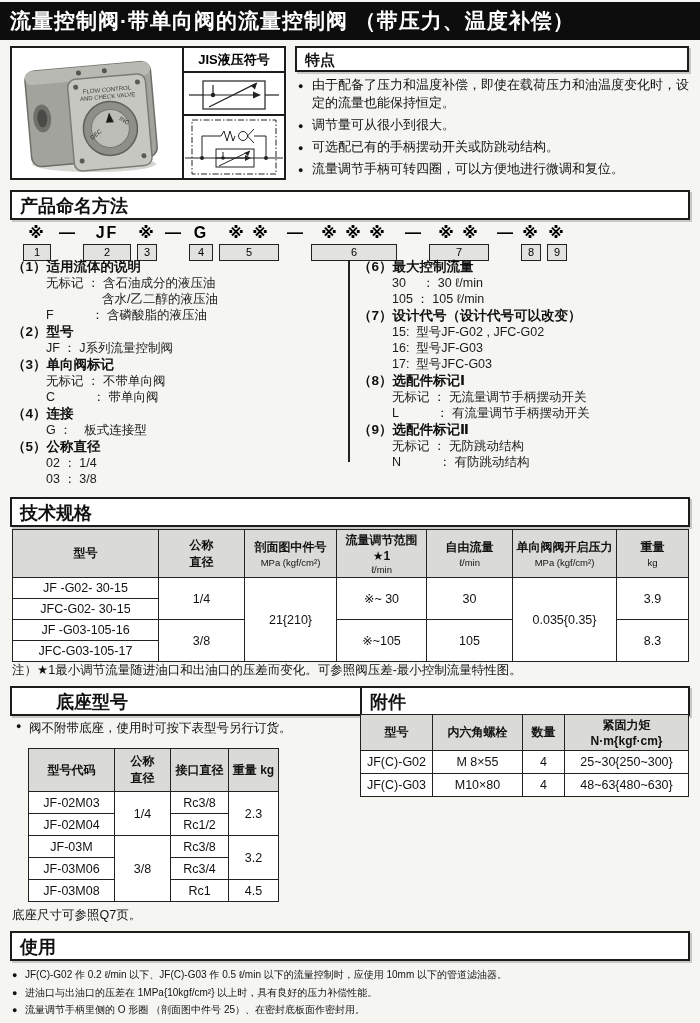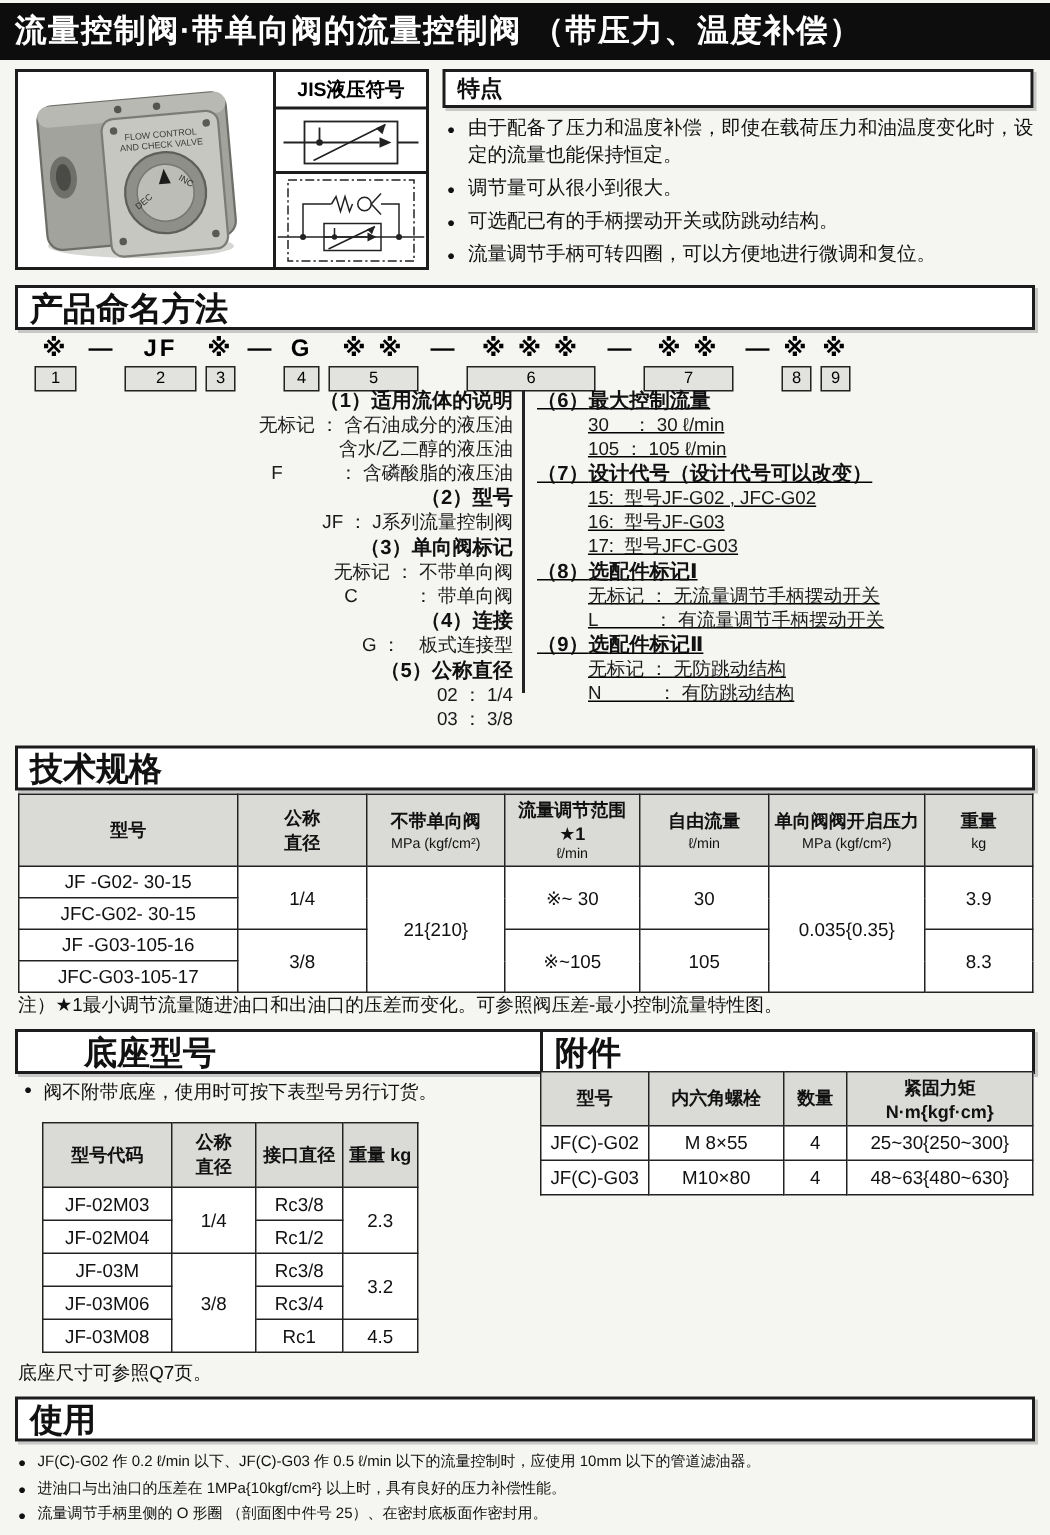--- a/index.html
+++ b/index.html
@@ -17,21 +17,21 @@
     font-size:21px; font-weight:bold; line-height:38px;
     padding-left:10px; box-sizing:border-box; letter-spacing:1px;
     white-space:nowrap;
   }
 
   
   .secbox {
     position:absolute; background:#ffffff;
     border:2px solid #1c1c1c; box-sizing:border-box;
     font-weight:bold; color:#111;
-    padding:1px 8px 0 8px; height:30px; font-size:22px; line-height:26px;
+    padding:1px 8px 0 8px; height:30px; font-size:18px; line-height:26px;
     box-shadow:2px 2px 0 rgba(0,0,0,0.18);
   }
   .hdr-features { left:295px; top:46px; width:394px; height:26px; font-size:15px; line-height:21px; }
   .hdr-naming  { left:10px;  top:190px; width:680px; }
   .hdr-spec    { left:10px;  top:497px; width:680px; }
   .hdr-base    { left:10px;  top:686px; width:371px;padding-left:44px; }
   .hdr-acc     { left:360px; top:686px; width:330px; }
   .hdr-usage   { left:10px;  top:931px; width:680px; }
 
   
@@ -60,22 +60,22 @@
   .ptok { font-weight:bold; font-size:16px; height:17px; line-height:17px; white-space:nowrap; letter-spacing:2px; }
   .pbox {
     border:1.5px solid #222; background:#e2e2df; margin-top:3px;
     font-size:11px; line-height:14px; height:15px; text-align:center; box-sizing:content-box;
   }
   .pdash { font-weight:bold; font-size:16px; line-height:17px; margin:0 5px; }
   .w1{width:26px}.w2{width:46px}.w3{width:18px}.w4{width:22px}.w5{width:58px}.w6{width:84px}.w7{width:58px}.w8{width:18px}.w9{width:18px}
 
   
   .ncol { position:absolute; top:258px; }
-  .ncol-left  { left:12px; width:330px;text-align:right; }
-  .ncol-right { left:358px; width:334px;text-decoration:underline; }
+  .ncol-left  { left:12px; width:330px; }
+  .ncol-right { left:358px; width:334px; }
   .vdivider { position:absolute; left:348px; top:260px; height:202px; border-left:2px solid #222; }
   .ntitle { font-weight:bold; font-size:13.5px; line-height:17px; color:#111; }
   .nline  { font-size:12.5px; line-height:16px; padding-left:34px; color:#1a1a1a; white-space:pre; }
   .cont   { padding-left:90px; }
 
   
   table { border-collapse:collapse; background:#fff; }
   th, td { border:1.5px solid #222; text-align:center; color:#111; }
   th { background:#dadad7; font-size:12px; font-weight:bold; white-space:pre-line; padding:2px 2px; }
   th .sub { display:block; font-weight:normal; font-size:9.5px; margin-top:1px; }
@@ -294,21 +294,21 @@
         <col style="width:90px">
       <col style="width:86px">
         <col style="width:104px">
         <col style="width:72px">
     </colgroup>
     <tbody>
         <tr>
       <th><span>型号</span></th>
       <th><span>公称
 直径</span></th>
-      <th><span>不带单向阀</span><span class="sub">MPa (kgf/cm²)</span></th>
+      <th><span>剖面图中件号</span><span class="sub">MPa (kgf/cm²)</span></th>
       <th><span>流量调节范围★1</span><span class="sub">ℓ/min</span></th>
       <th><span>自由流量</span><span class="sub">ℓ/min</span></th>
       <th><span>单向阀阀开启压力</span><span class="sub">MPa (kgf/cm²)</span></th>
       <th><span>重量</span><span class="sub">kg</span></th>
     </tr>
     <tr>
       <td>JF -G02- 30-15</td>
       <td rowspan="2">1/4</td>
       <td rowspan="4">21{210}</td>
       <td rowspan="2">※~ 30</td>

